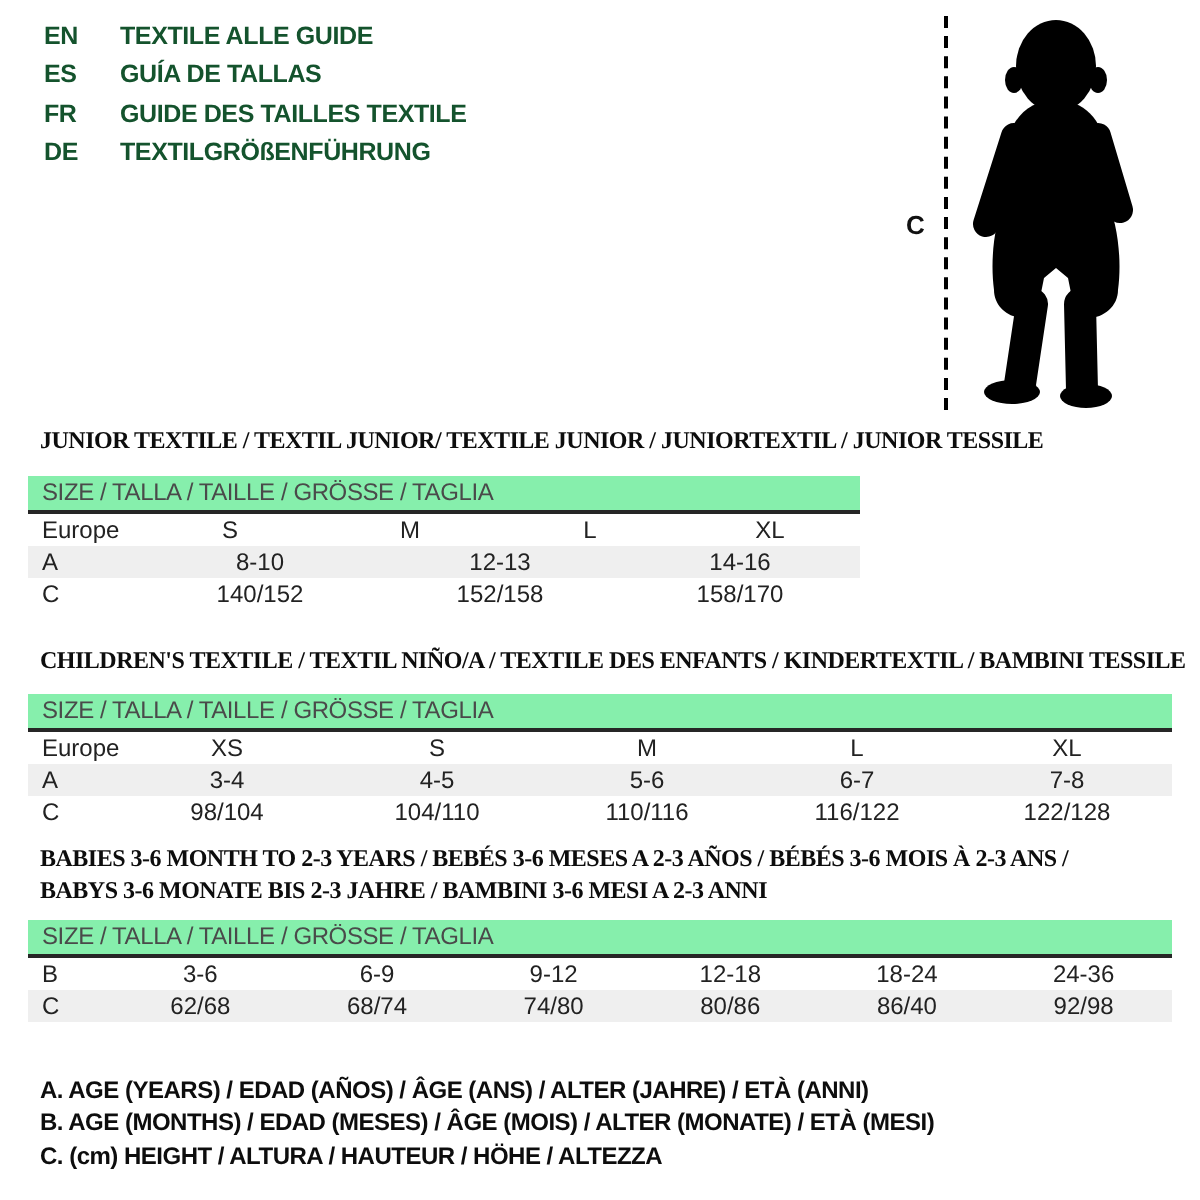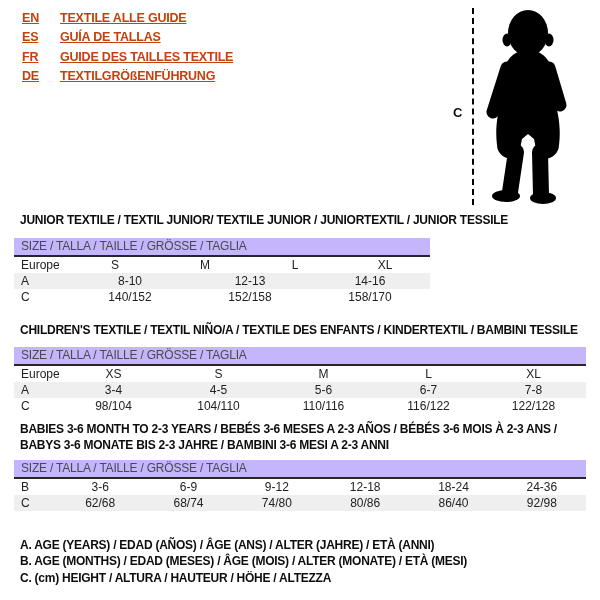--- a/index.html
+++ b/index.html
@@ -2,41 +2,41 @@
 <html><head>
 <meta charset="utf-8">
 <style>
   html,body{margin:0;padding:0;background:#fff;}
   #page{
     position:relative;width:600px;height:600px;background:#ffffff;overflow:hidden;
     font-family:"Liberation Sans","DejaVu Sans",sans-serif;color:#1c1c1c;
   }
   
   .lang{position:absolute;left:22px;top:9px;font-weight:bold;font-size:12.5px;
-        line-height:19.3px;letter-spacing:-0.2px;color:#c2410c;text-decoration:underline;}
+        line-height:19.3px;letter-spacing:-0.2px;color:#14532d;}
   .lang-row{display:flex;}
   .lang-code{width:38px;}
   
   .height-line{position:absolute;left:472px;top:8px;height:197px;width:0;
                border-left:2px dashed #000;}
   .height-label{position:absolute;left:453px;top:105px;font-weight:bold;
                 font-size:13px;color:#111;}
   .silhouette{position:absolute;left:482px;top:6px;}
   
   .section-title{position:absolute;left:20px;font-weight:bold;font-size:12px;
-                 letter-spacing:-0.25px;color:#0d0d0d;white-space:nowrap;line-height:16px;}
+                 letter-spacing:-0.25px;color:#0d0d0d;white-space:nowrap;line-height:16px;font-family:Liberation Serif, serif;}
   #title-junior{top:212px;}
   #title-children{top:322px;}
   #title-babies{top:421px;}
   
   .stable{position:absolute;font-size:12px;color:#222;}
   .t1{left:14px;top:238px;width:416px;}
   .t2{left:14px;top:347px;width:572px;}
   .t3{left:14px;top:460px;width:572px;}
-  .size-header{background:#c4b5fd;color:#4a4a4a;height:17px;line-height:17px;
+  .size-header{background:#86efac;color:#4a4a4a;height:17px;line-height:17px;
                padding-left:7px;border-bottom:2px solid #262626;font-size:12px;
                letter-spacing:-0.2px;}
   .trow{display:flex;height:16px;line-height:17.5px;}
   .trow.shaded{background:#efefef;}
   .tcell{flex:1;text-align:center;white-space:nowrap;}
   .tcell.label{flex:0 0 auto;text-align:left;padding-left:7px;}
   .t1 .tcell.label{width:49px;}
   .t2 .tcell.label{width:40px;}
   .t3 .tcell.label{width:35px;}
   

